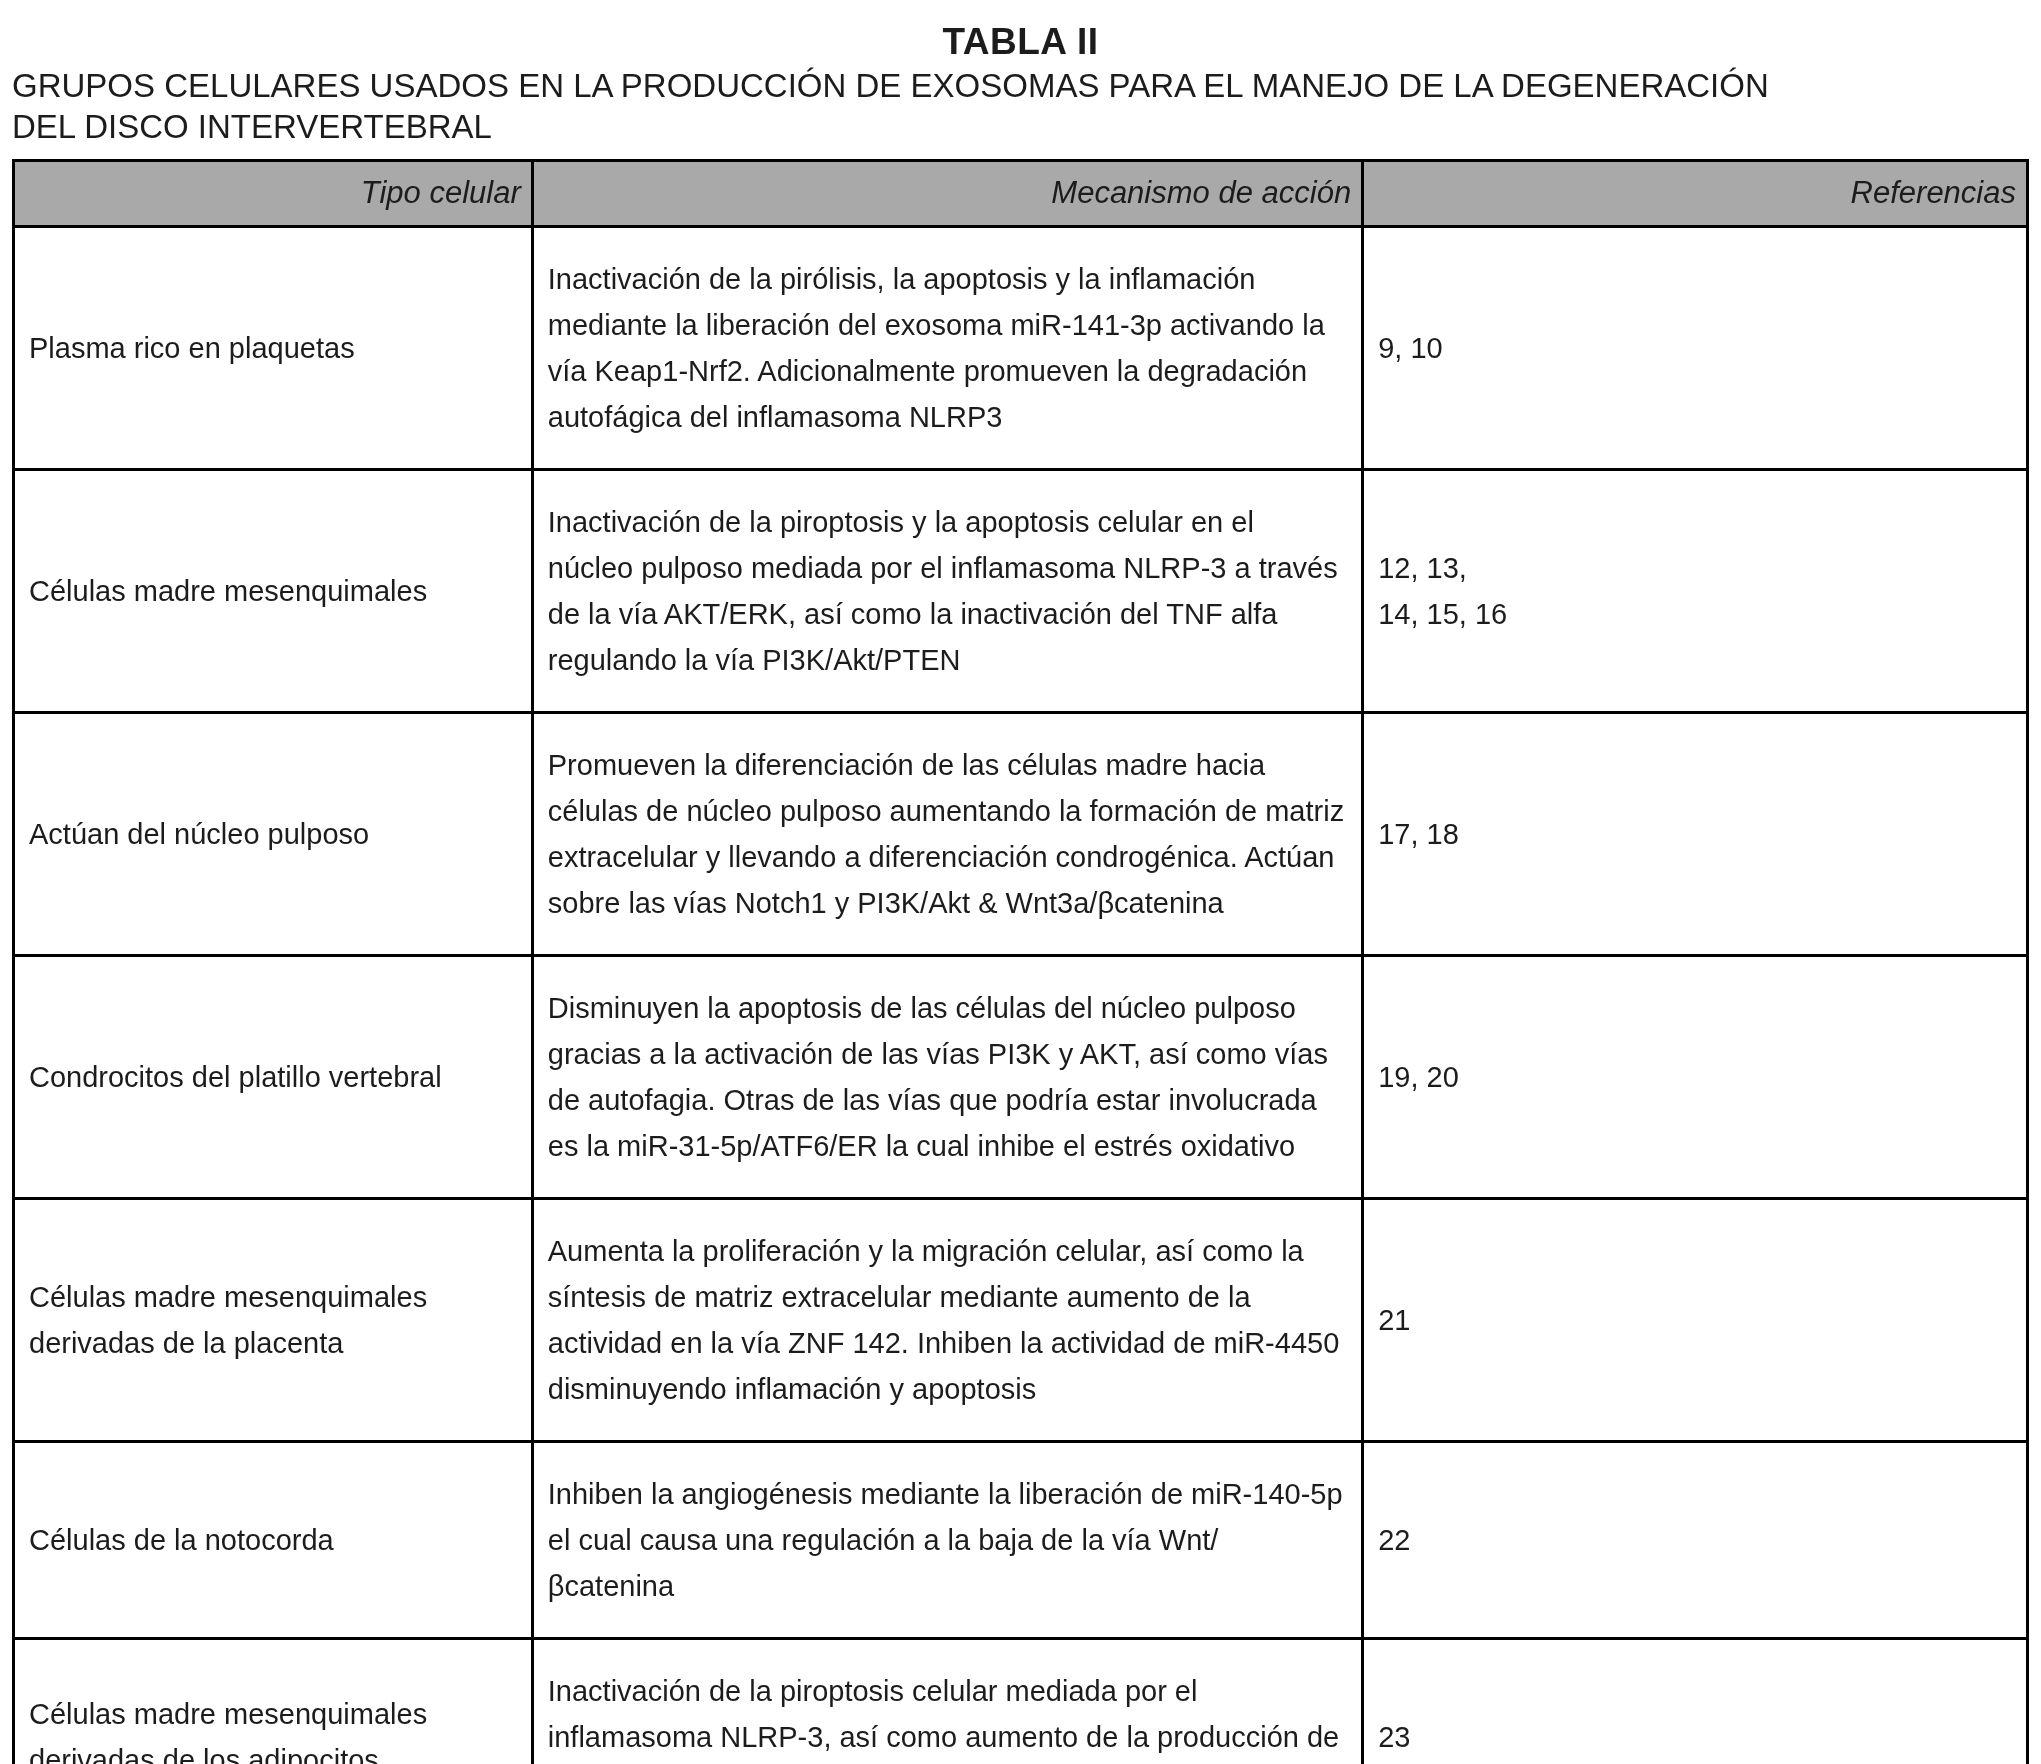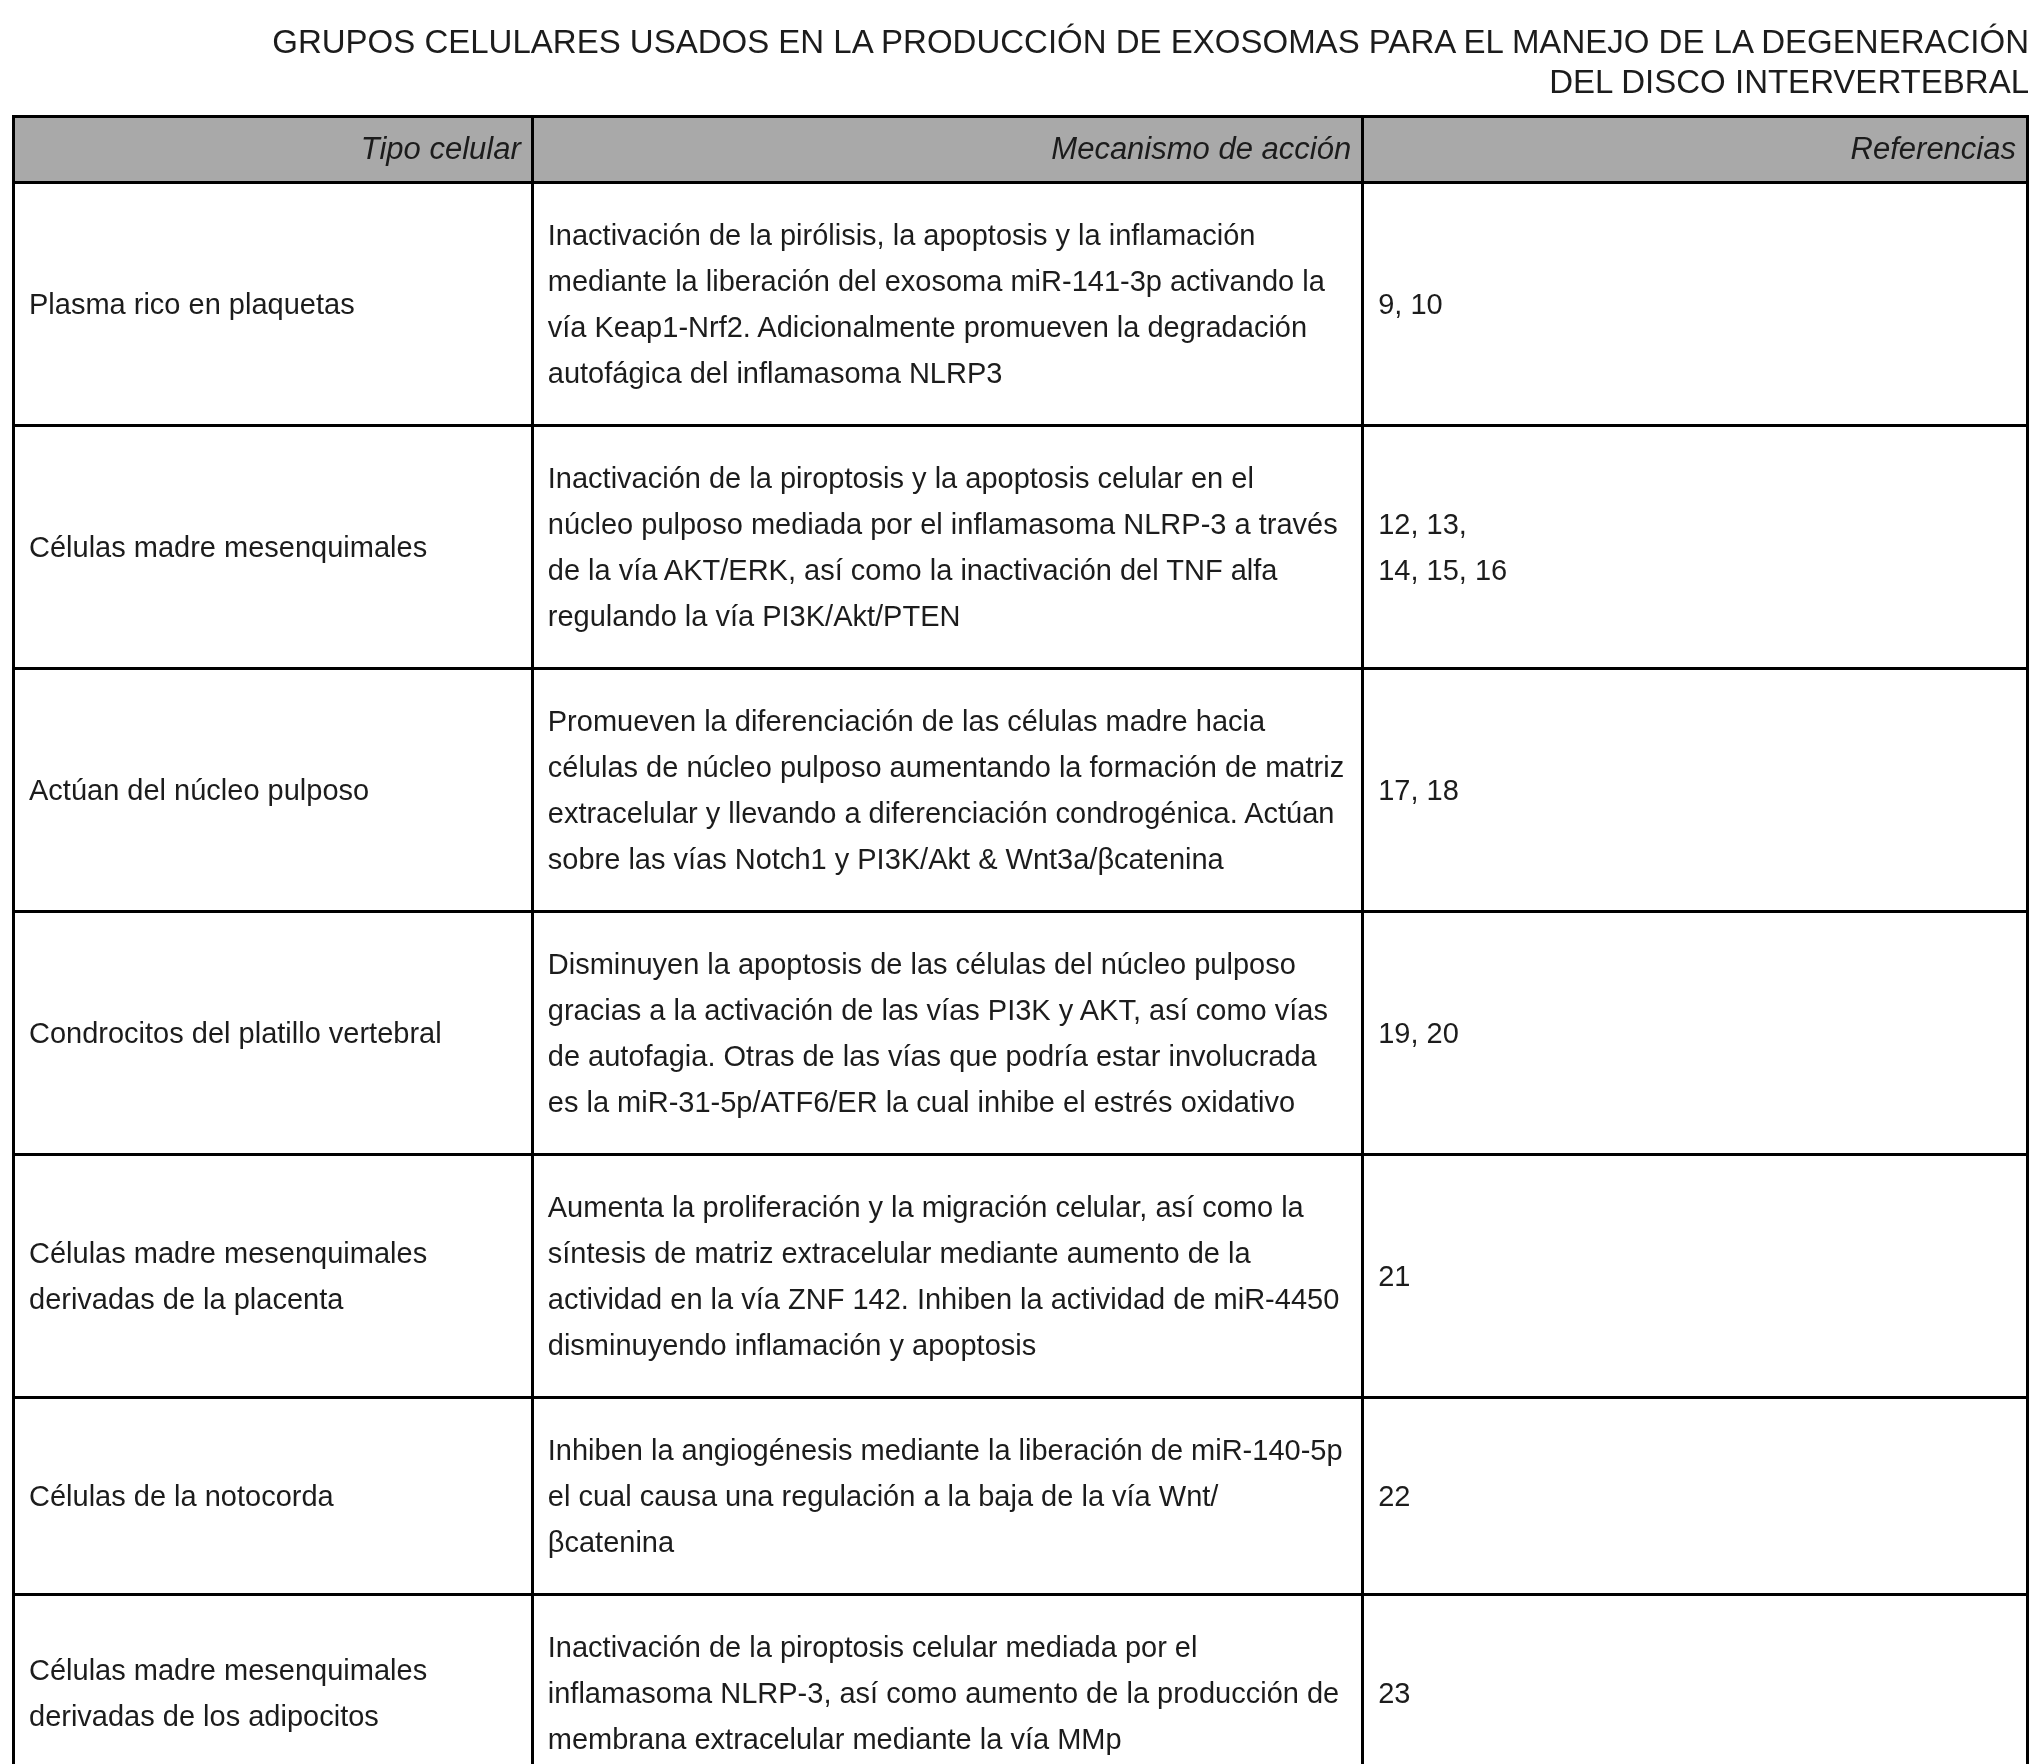--- a/index.html
+++ b/index.html
@@ -19,21 +19,21 @@
   }
   .page{padding:20px 12px 12px;}
   .title{
     text-align:center;
     font-size:37px;
     font-weight:bold;
     line-height:1.2;
     letter-spacing:0.5px;
   }
   .subtitle{
-    text-align:right;
+    text-align:left;
     font-size:33px;
     line-height:1.22;
     white-space:pre-line;
     margin-top:2px;
   }
   table.data-table{
     width:2017px;
     margin:12px auto 0;
     border-collapse:collapse;
     table-layout:fixed;
@@ -61,20 +61,21 @@
   }
   .col-tipo{width:25.5%;}
   .col-mecanismo{width:41.5%;}
   .col-referencias{width:33%;}
   .cell-referencias{white-space:pre-line;}
 </style>
 </head>
 <body>
 
 <div class="page">
+  <div class="title">TABLA II</div>
   <div class="subtitle">GRUPOS CELULARES USADOS EN LA PRODUCCIÓN DE EXOSOMAS PARA EL MANEJO DE LA DEGENERACIÓN
 DEL DISCO INTERVERTEBRAL</div>
 
   <table class="data-table">
     <thead>
       <tr>
         <th class="col-tipo">Tipo celular</th>
         <th class="col-mecanismo">Mecanismo de acción</th>
         <th class="col-referencias">Referencias</th>
       </tr>

